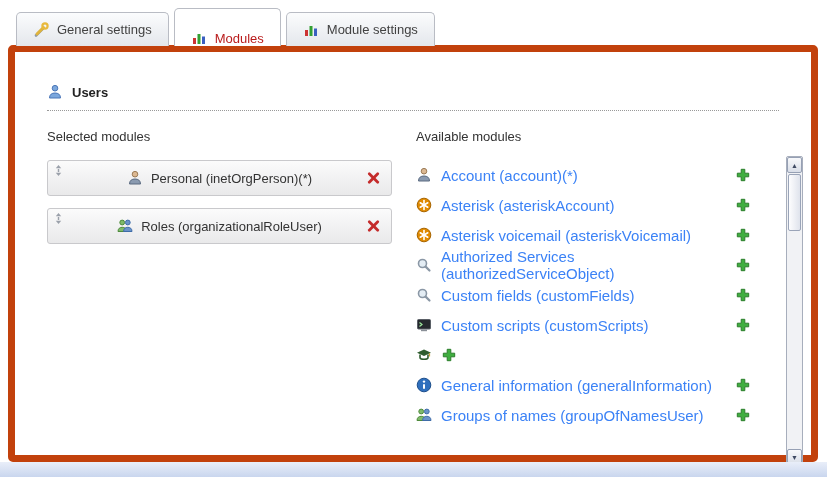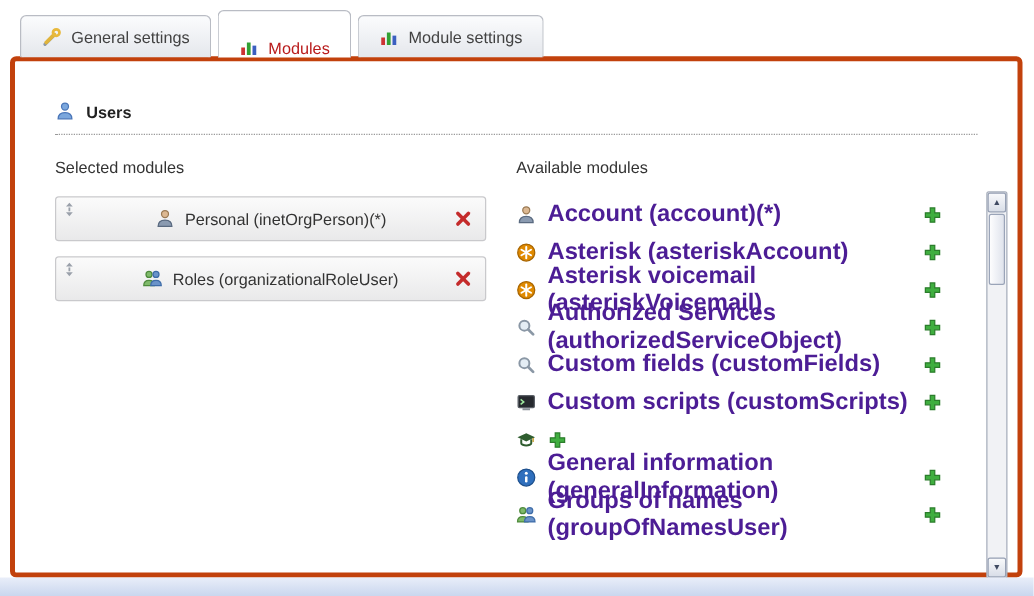--- a/index.html
+++ b/index.html
@@ -13,21 +13,21 @@
   .tabbar { position:absolute; left:16px; top:8px; height:38px; display:flex;
     align-items:flex-end; gap:5px; z-index:3; }
   .tab { display:flex; align-items:center; gap:8px; padding:0 16px; height:34px;
     border:1px solid #b9bcc4; border-bottom:none; border-radius:5px 5px 0 0;
     background:linear-gradient(#fbfcfd,#e4e7ec); color:#424242; font-size:13px;
     cursor:pointer; white-space:nowrap; }
   .tab.active { background:#fff; height:38px; color:#b91c1c; z-index:4;align-items:flex-end; }
 
   
   .panel { position:absolute; left:8px; top:45px; width:810px; height:417px;
-    background:#fff; border:4px solid #c2410c; border-radius:5px;
+    background:#fff; border:7px solid #c2410c; border-radius:5px;
     padding:32px 32px 12px 32px; }
 
   .users-heading { display:flex; align-items:center; gap:9px; font-size:13px;
     font-weight:bold; color:#222; padding-bottom:10px; border-bottom:1px dotted #999; }
 
   .columns { display:flex; margin-top:18px; }
   .left-col { width:345px; margin-right:24px; }
   .right-col { flex:1; position:relative; }
   .col-label { font-size:13px; color:#333; margin-bottom:16px; }
 
@@ -37,21 +37,21 @@
     border-radius:3px; display:flex; align-items:center; justify-content:center;
     gap:8px; cursor:move; }
   .sel-row .label { font-size:13px; color:#333; }
   .drag-handle { position:absolute; left:6px; top:3px; line-height:0; cursor:ns-resize; }
   .del-btn { position:absolute; right:10px; top:50%; transform:translateY(-50%);
     line-height:0; cursor:pointer; }
 
   
   .avail-list { position:relative; padding-right:28px; }
   .avail-row { display:flex; align-items:center; gap:9px; height:30px; }
-  .avail-row .label { font-size:19px; color:#4c1d95; flex:1;font-weight:bold; }
+  .avail-row .label { font-size:15px; color:#3b82f6; flex:1; }
   .add-btn { line-height:0; cursor:pointer; }
 
   
   .scrollbar { position:absolute; right:-24px; top:-4px; width:17px; height:310px;
     background:#f1f2f5; border:1px solid #a7aebc; border-radius:2px; }
   .sb-btn { position:absolute; left:0; right:0; height:16px;
     background:linear-gradient(#f8f9fb,#d9dee8); border:1px solid #96a0b4;
     border-radius:2px; display:flex; align-items:center; justify-content:center;
     font-size:7px; color:#3f4a62; cursor:pointer; }
   .sb-btn.up { top:0; }

